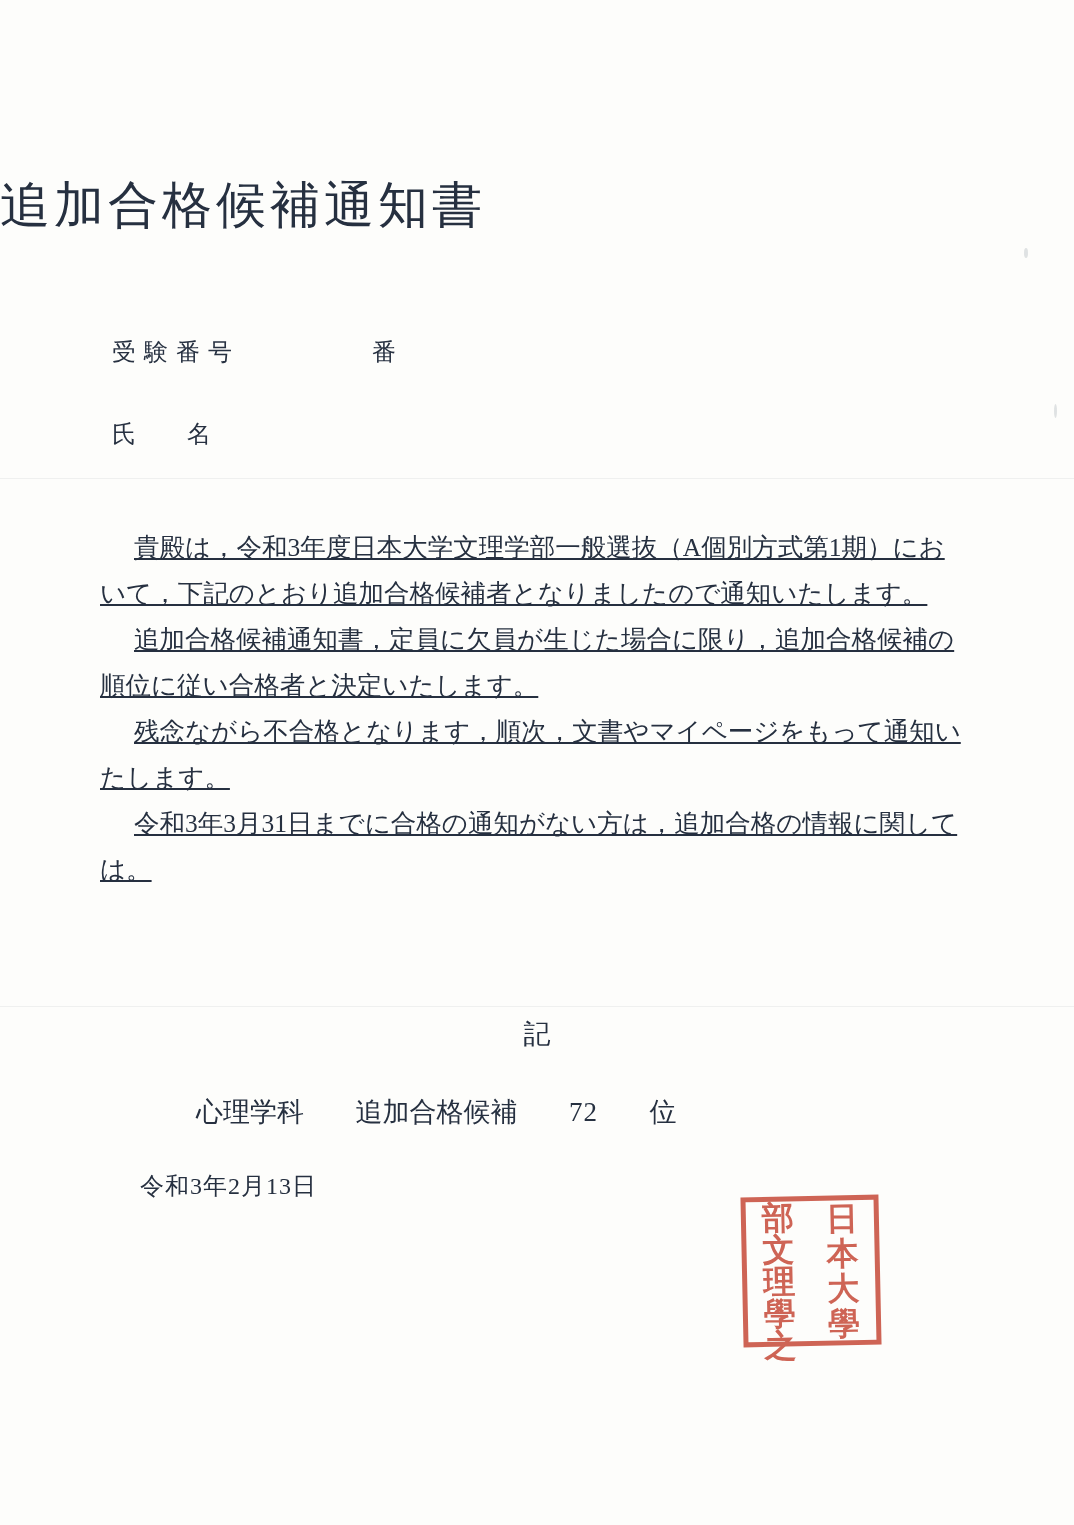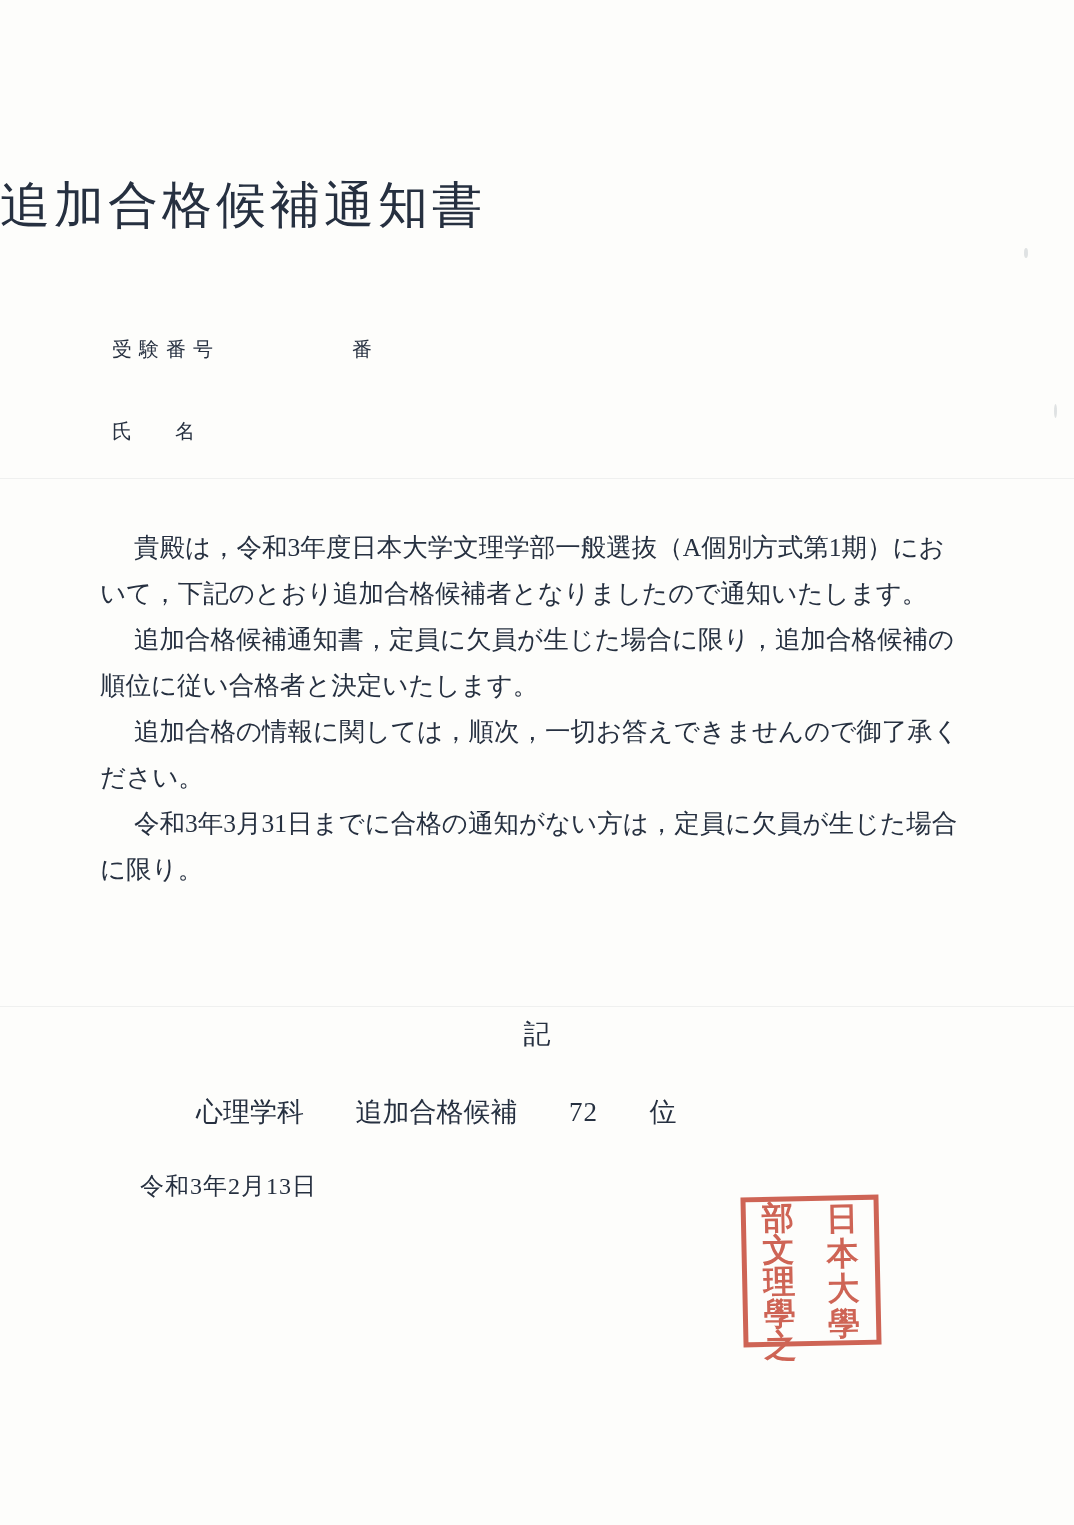--- a/index.html
+++ b/index.html
@@ -38,21 +38,21 @@
     font-size: 50px;
     letter-spacing: 4px;
     color: #263040;
     font-family: "DejaVu Serif", serif;
     white-space: nowrap;
   }
 
   .field-row {
     position: absolute;
     left: 112px;
-    font-size: 20px;
+    font-size: 24px;
     letter-spacing: 1px;
     color: #273141;
   }
   .field-label {
     display: inline-block;
   }
   .field-suffix {
     display: inline-block;
     margin-left: 132px;
   }
@@ -61,20 +61,21 @@
 
   .body-block {
     position: absolute;
     left: 100px;
     top: 525px;
     width: 868px;
     font-size: 25.5px;
     line-height: 46px;
     color: #263040;
     text-align: left;
+    text-decoration: underline;
   }
   .para {
     margin: 0 0 0 0;
     text-indent: 34px;
   }
   .para.underlined span {
     border-bottom: 1.6px solid #3a4654;
     padding-bottom: 2px;
   }
 
@@ -166,22 +167,22 @@
   </div>
 
   <div class="field-row row-name">
     <span class="field-label">氏　　名</span>
     <span class="field-suffix"></span>
   </div>
 
   <div class="body-block">
     <p class="para">貴殿は，令和3年度日本大学文理学部一般選抜（A個別方式第1期）において，下記のとおり追加合格候補者となりましたので通知いたします。</p>
     <p class="para">追加合格候補通知書，定員に欠員が生じた場合に限り，追加合格候補の順位に従い合格者と決定いたします。</p>
-    <p class="para">追加合格の情報に関しては，順次，一切お答えできませんので御了承ください。</p>
-    <p class="para">令和3年3月31日までに合格の通知がない方は，定員に欠員が生じた場合に限り。</p>
+    <p class="para">残念ながら不合格となります，順次，文書やマイページをもって通知いたします。</p>
+    <p class="para">令和3年3月31日までに合格の通知がない方は，追加合格の情報に関しては。</p>
   </div>
 
   <div class="ki-mark">記</div>
 
   <div class="detail-row">
     <span>心理学科</span>
     <span class="gap"></span>
     <span>追加合格候補</span>
     <span class="gap"></span>
     <span class="rank">72</span>

